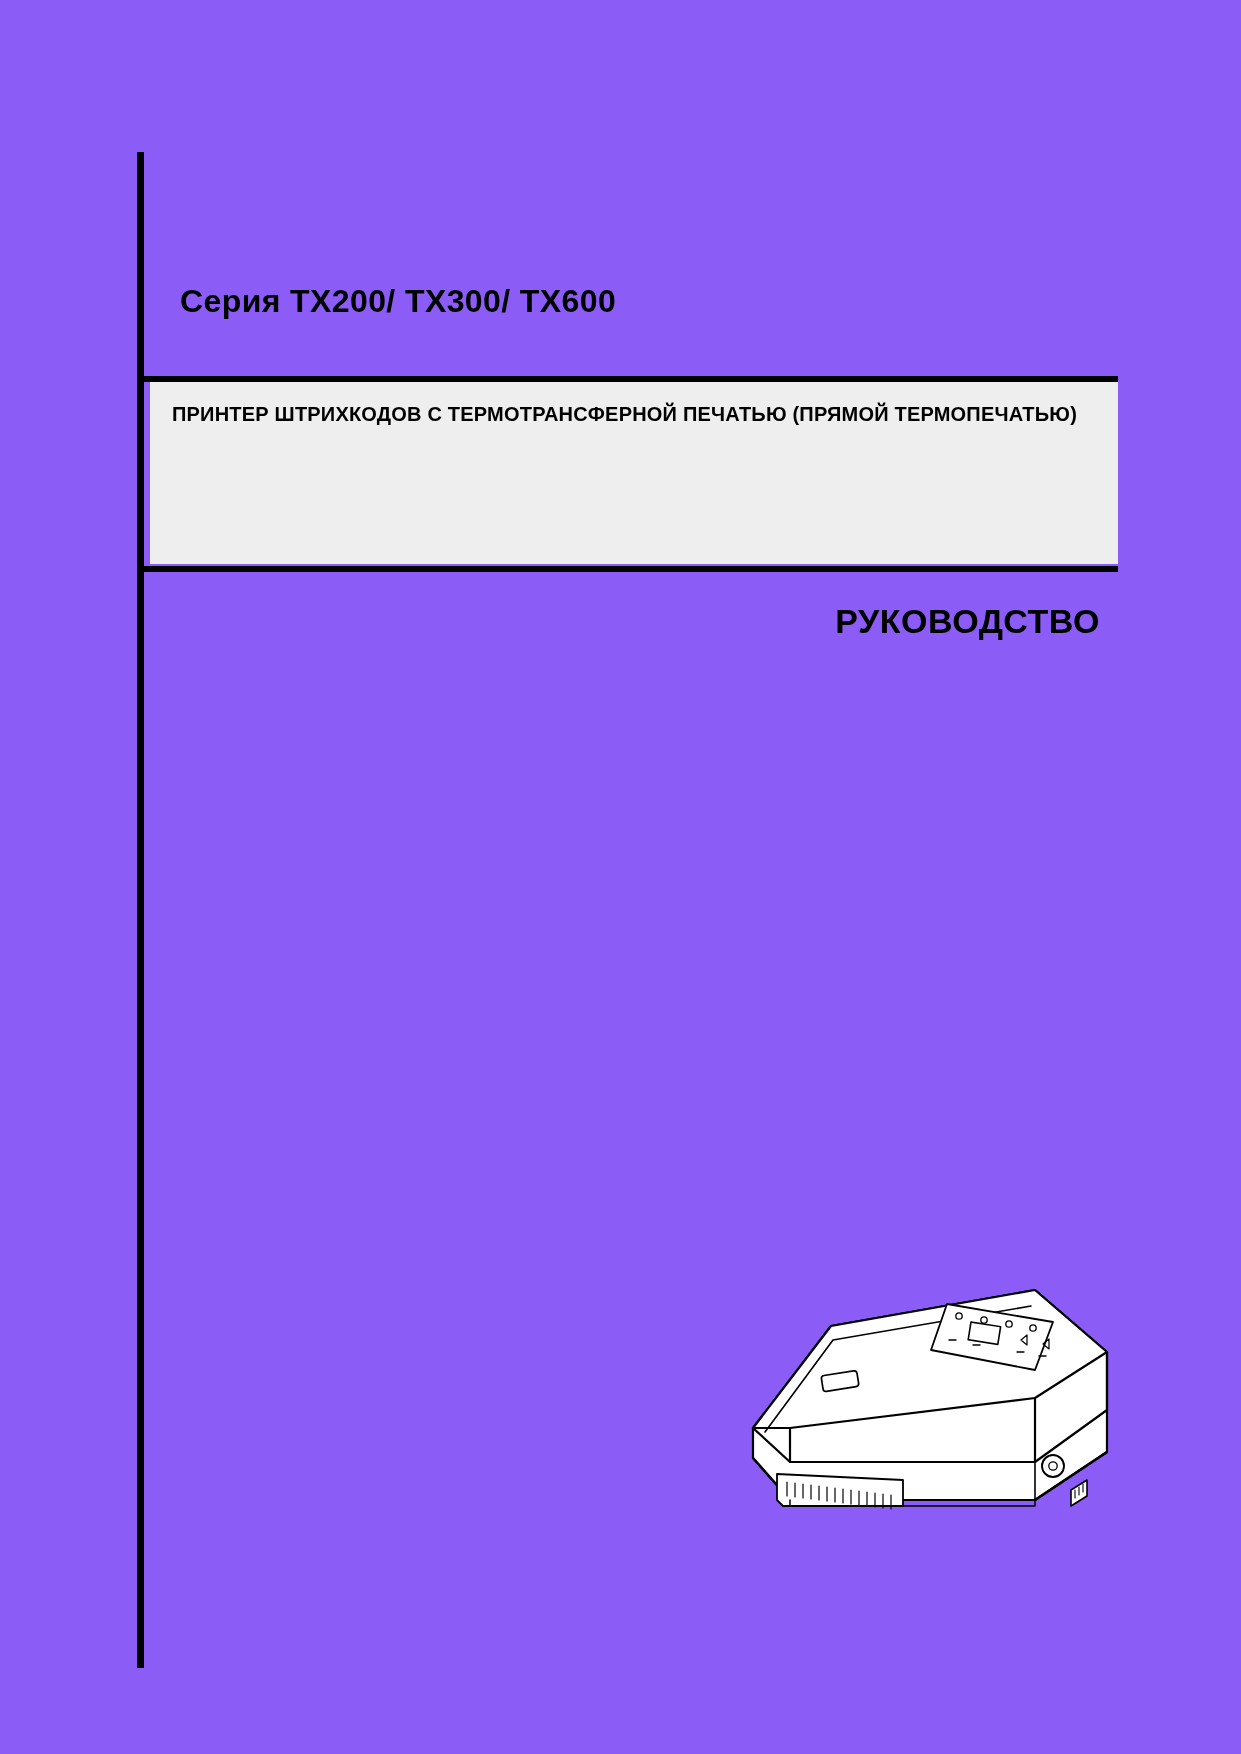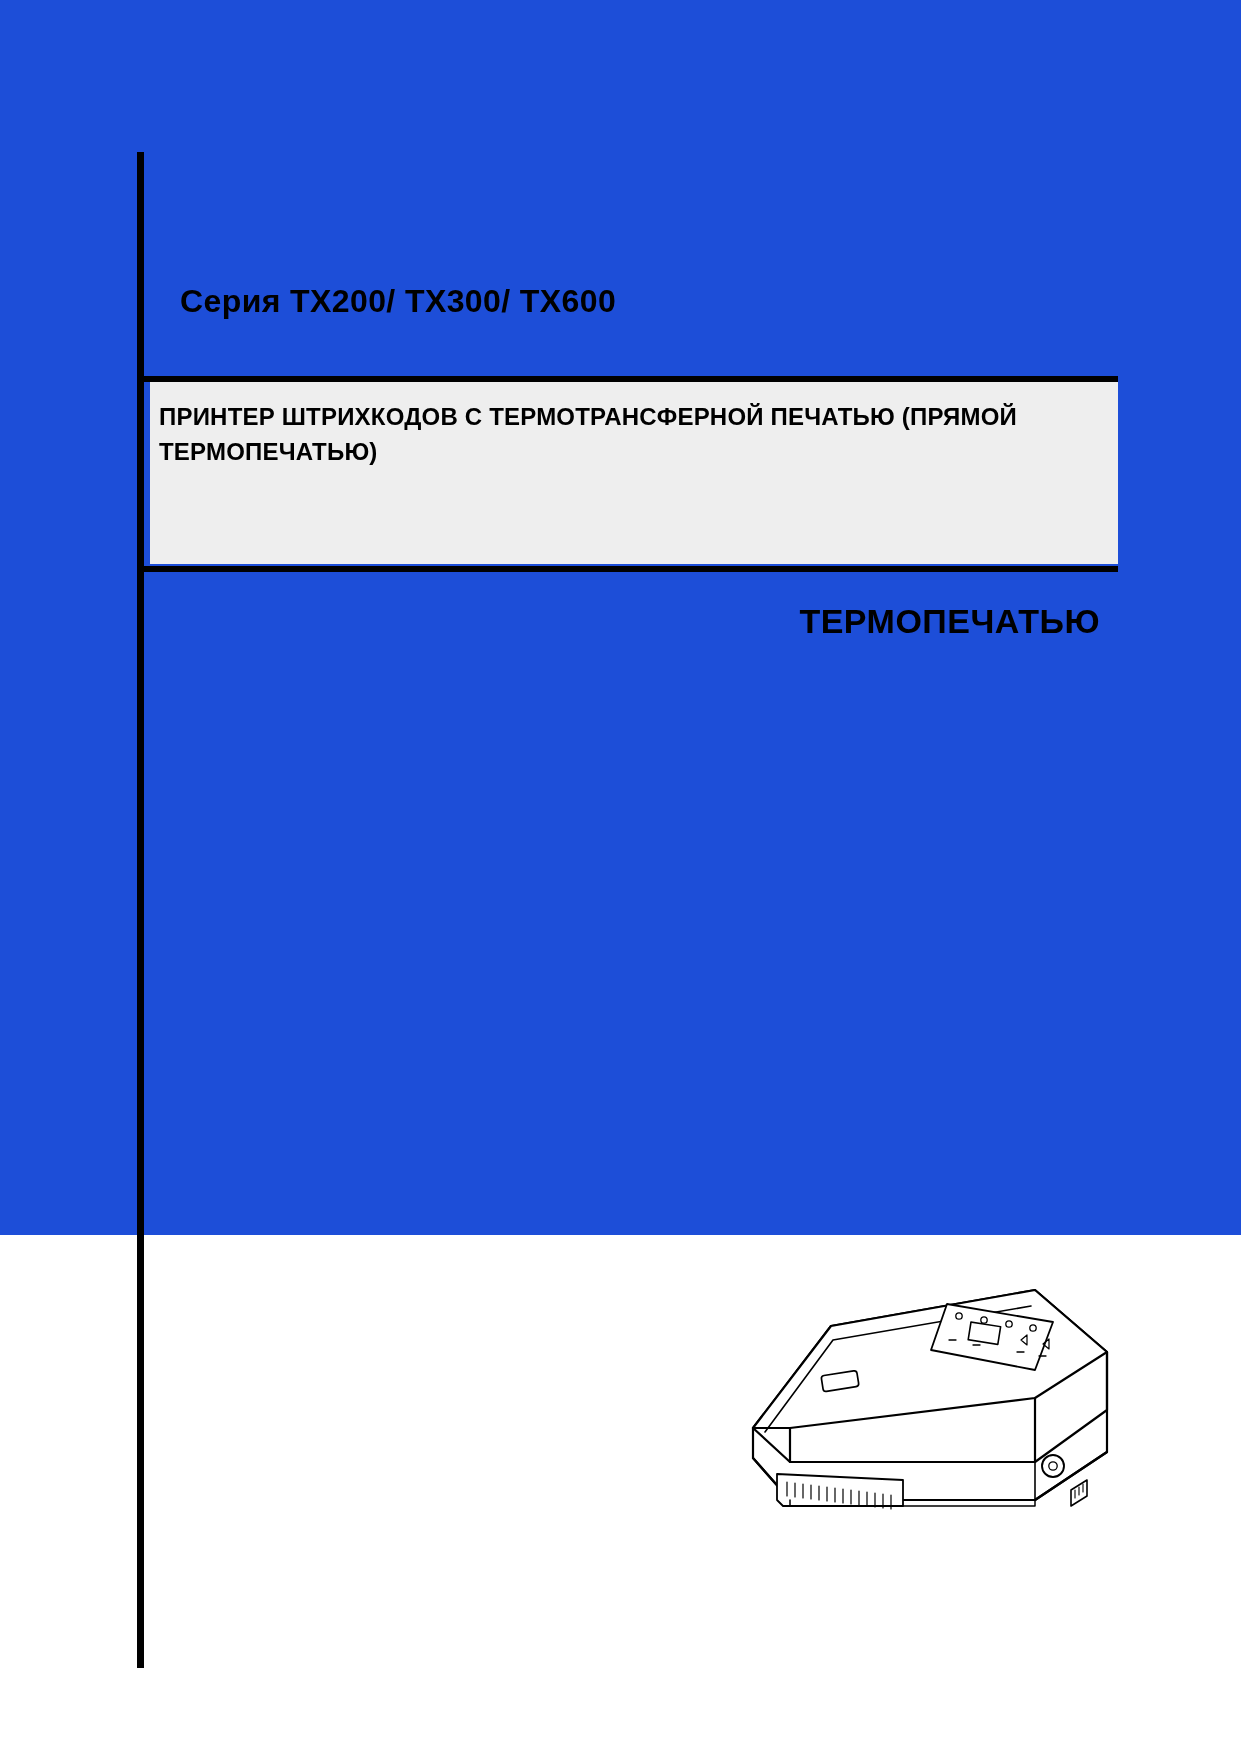--- a/index.html
+++ b/index.html
@@ -15,22 +15,22 @@
     color: #000000;
     overflow: hidden;
   }
 
   
   .page {
     position: absolute;
     left: 0;
     top: 0;
     width: 1241px;
-    height: 1235px;
-    background: #1d4ed8;
+    height: 1754px;
+    background: #8b5cf6;
   }
 
   
   .left-rule {
     position: absolute;
     left: 137px;
     top: 152px;
     width: 7px;
     height: 1516px;
     background: #000000;
@@ -60,24 +60,24 @@
     position: absolute;
     left: 150px;
     top: 382px;
     width: 968px;
     height: 182px;
     background: #eeeeee;
   }
 
   .product-title {
     position: absolute;
-    left: 159px;
+    left: 172px;
     top: 400px;
     width: 930px;
-    font-size: 24px;
+    font-size: 20px;
     font-weight: bold;
     line-height: 1.45;
     letter-spacing: 0.2px;
   }
 
   .rule-bottom {
     position: absolute;
     left: 144px;
     top: 566px;
     width: 974px;
@@ -122,21 +122,21 @@
 
   <div class="rule-top"></div>
 
   <div class="gray-band"></div>
 
   <div class="product-title">ПРИНТЕР ШТРИХКОДОВ С ТЕРМОТРАНСФЕРНОЙ ПЕЧАТЬЮ (ПРЯМОЙ ТЕРМОПЕЧАТЬЮ)</div>
 
   <div class="rule-bottom"></div>
 
   <div class="manual-title">
-    <div>ТЕРМОПЕЧАТЬЮ</div>
+    <div>РУКОВОДСТВО</div>
   </div>
 
   <div class="printer-art">
     <svg viewBox="0 0 390 340" xmlns="http://www.w3.org/2000/svg" fill="none" stroke="#000000" stroke-width="2.2" stroke-linejoin="round" stroke-linecap="round">
 
       <path d="M18 228 L18 258 L55 300 L300 300 L372 252 L372 210 Z" fill="#ffffff"></path>
 
       <path d="M18 258 L55 300"></path>
       <path d="M55 300 L300 300"></path>
       <path d="M300 300 L372 252"></path>

